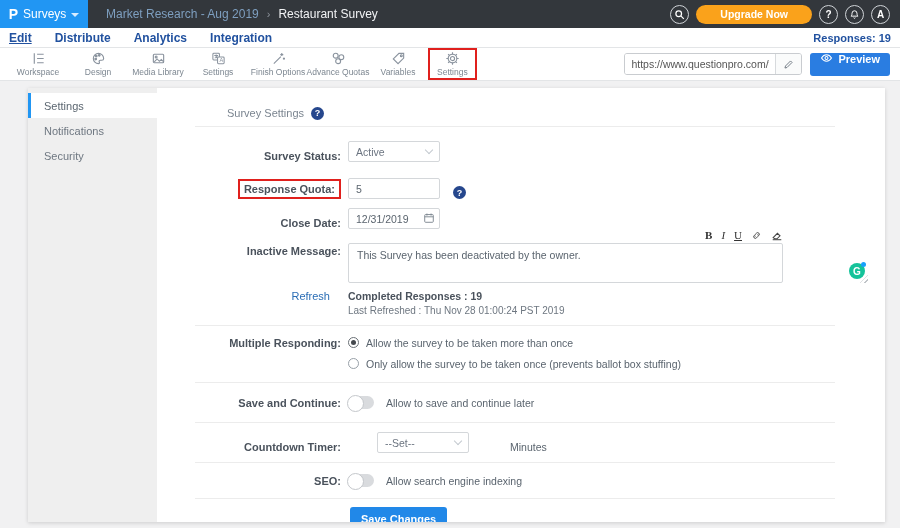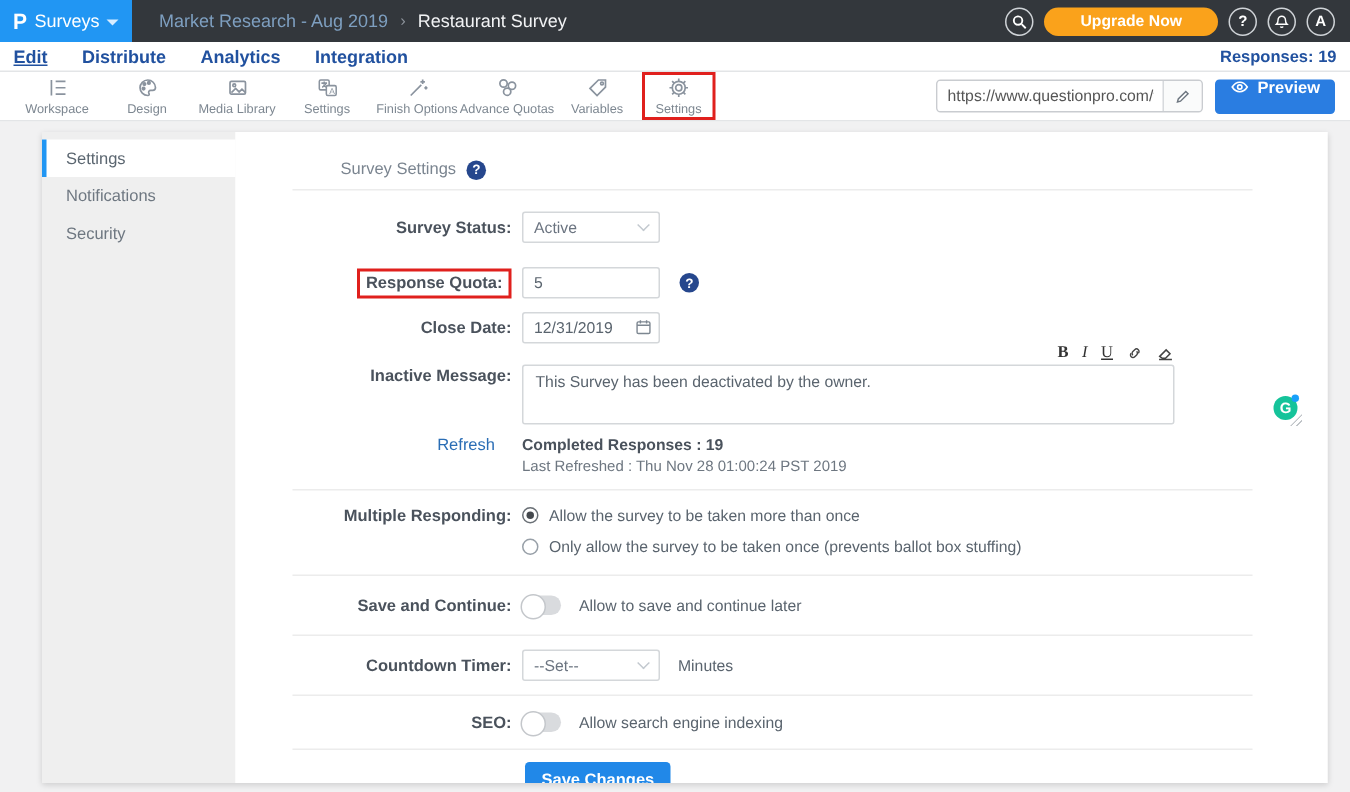--- a/index.html
+++ b/index.html
@@ -58,21 +58,21 @@
   .main { flex:1; background:#fff; padding-top:16px; overflow:hidden; }
 
   .title-row { display:flex; align-items:center; gap:7px; margin-left:70px; height:18px; }
   .page-title { font-size:11px; color:#7b8590; }
   .help-dot { width:13px; height:13px; border-radius:50%; background:#26478d; color:#fff;
     font-size:9px; font-weight:bold; display:inline-flex; align-items:center; justify-content:center;
     flex-shrink:0; cursor:pointer; }
   .divider { border-top:1px solid #ececec; margin-left:38px; margin-right:50px; }
   .t-div { margin-top:4px; }
 
-  .row { display:flex; align-items:center; }
+  .row { display:flex; align-items:flex-end; }
   .lbl { width:191px; text-align:right; padding-right:7px; font-size:11px; font-weight:bold;
     color:#4a525c; flex-shrink:0; }
   .red-lbl { display:inline-block; border:2px solid #e0201d; padding:2px 4px; }
   .fake-select { width:92px; height:21px; border:1px solid #d4d7da; border-radius:2px;
     display:flex; align-items:center; font-size:10.5px; color:#6b7480; padding:0 7px;
     justify-content:space-between; cursor:pointer; background:#fff; }
   .chev { width:6px; height:6px; border-right:1.5px solid #c3c9cf; border-bottom:1.5px solid #c3c9cf;
     transform:rotate(45deg); margin-top:-3px; }
   .txt-input { width:92px; height:21px; border:1px solid #d4d7da; border-radius:2px;
     font-size:10.5px; color:#5a646e; padding:0 7px; }
@@ -370,21 +370,21 @@
     
     <div class="row" style="margin-top:13px;">
       <div class="lbl">Save and Continue:</div>
       <span class="toggle"></span>
       <span class="toggle-text">Allow to save and continue later</span>
     </div>
 
     <div class="divider" style="margin-top:13px;"></div>
 
     
-    <div class="row" style="margin-top:9px;">
+    <div class="row" style="margin-top:9px;gap:29px;">
       <div class="lbl">Countdown Timer:</div>
       <div class="fake-select">
         <span>--Set--</span>
         <span class="chev"></span>
       </div>
       <span class="toggle-text">Minutes</span>
     </div>
 
     <div class="divider" style="margin-top:9px;"></div>
 

